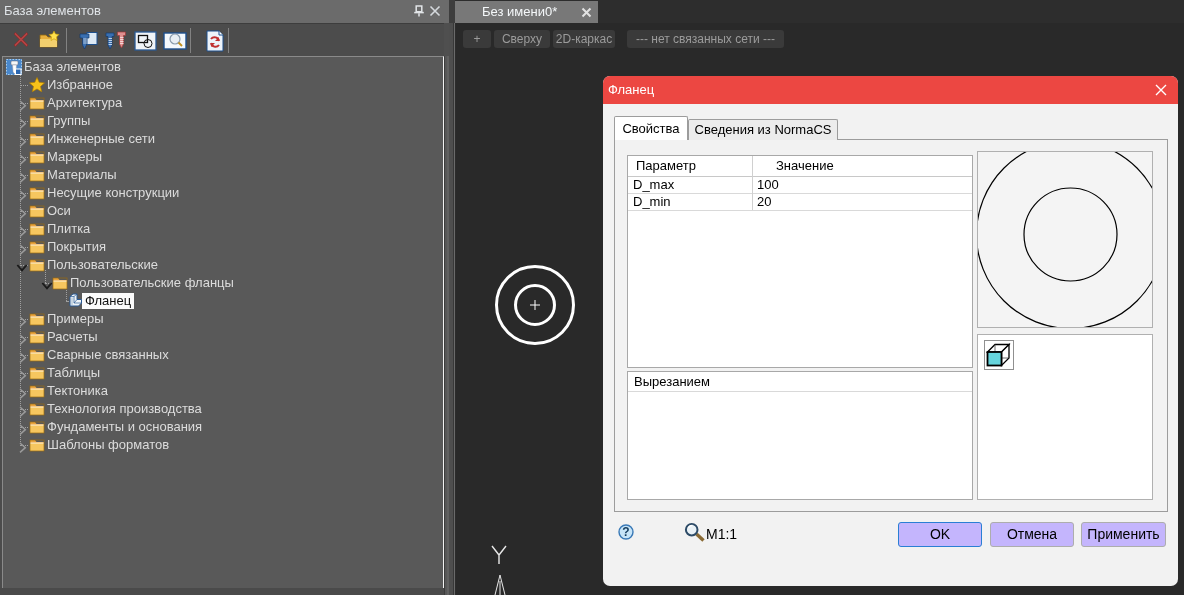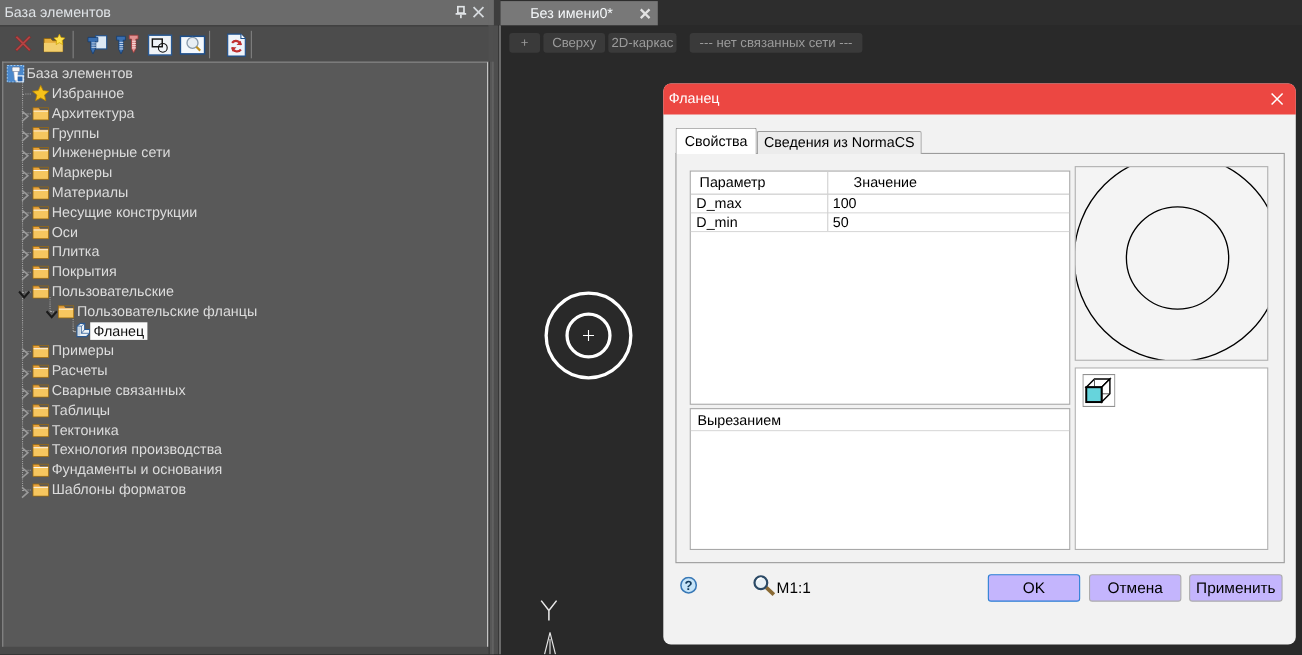--- a/index.html
+++ b/index.html
@@ -441,21 +441,21 @@
     <div id="tab2" class="tab">Сведения из NormaCS</div>
     <div id="pane" class="abs"></div>
     <div id="tbl" class="abs">
       <div class="abs" style="left:8px;top:2px;">Параметр</div>
       <div class="abs" style="left:132px;top:2px;margin-left:16px;">Значение</div>
       <div class="abs" style="left:0;top:20px;width:344px;height:1px;background:#c8c8c8"></div>
       <div class="abs" style="left:5px;top:21px;">D_max</div>
       <div class="abs" style="left:129px;top:21px;">100</div>
       <div class="abs" style="left:0;top:37px;width:344px;height:1px;background:#d9d9d9"></div>
       <div class="abs" style="left:5px;top:38px;">D_min</div>
-      <div class="abs" style="left:129px;top:38px;">50</div>
+      <div class="abs" style="left:129px;top:38px;">20</div>
       <div class="abs" style="left:0;top:54px;width:344px;height:1px;background:#d9d9d9"></div>
       <div class="abs" style="left:124px;top:0;width:1px;height:54px;background:#d0d0d0"></div>
     </div>
     <div id="desc" class="abs">
       <div class="abs" style="left:6px;top:2px;">Вырезанием</div>
       <div class="abs" style="left:0;top:19px;width:344px;height:1px;background:#d9d9d9"></div>
     </div>
     <div id="preview" class="abs">
       <svg width="174" height="175" viewBox="0 0 174 175">
         <circle cx="92.5" cy="82.5" r="94" fill="none" stroke="#000" stroke-width="1.2"></circle>

